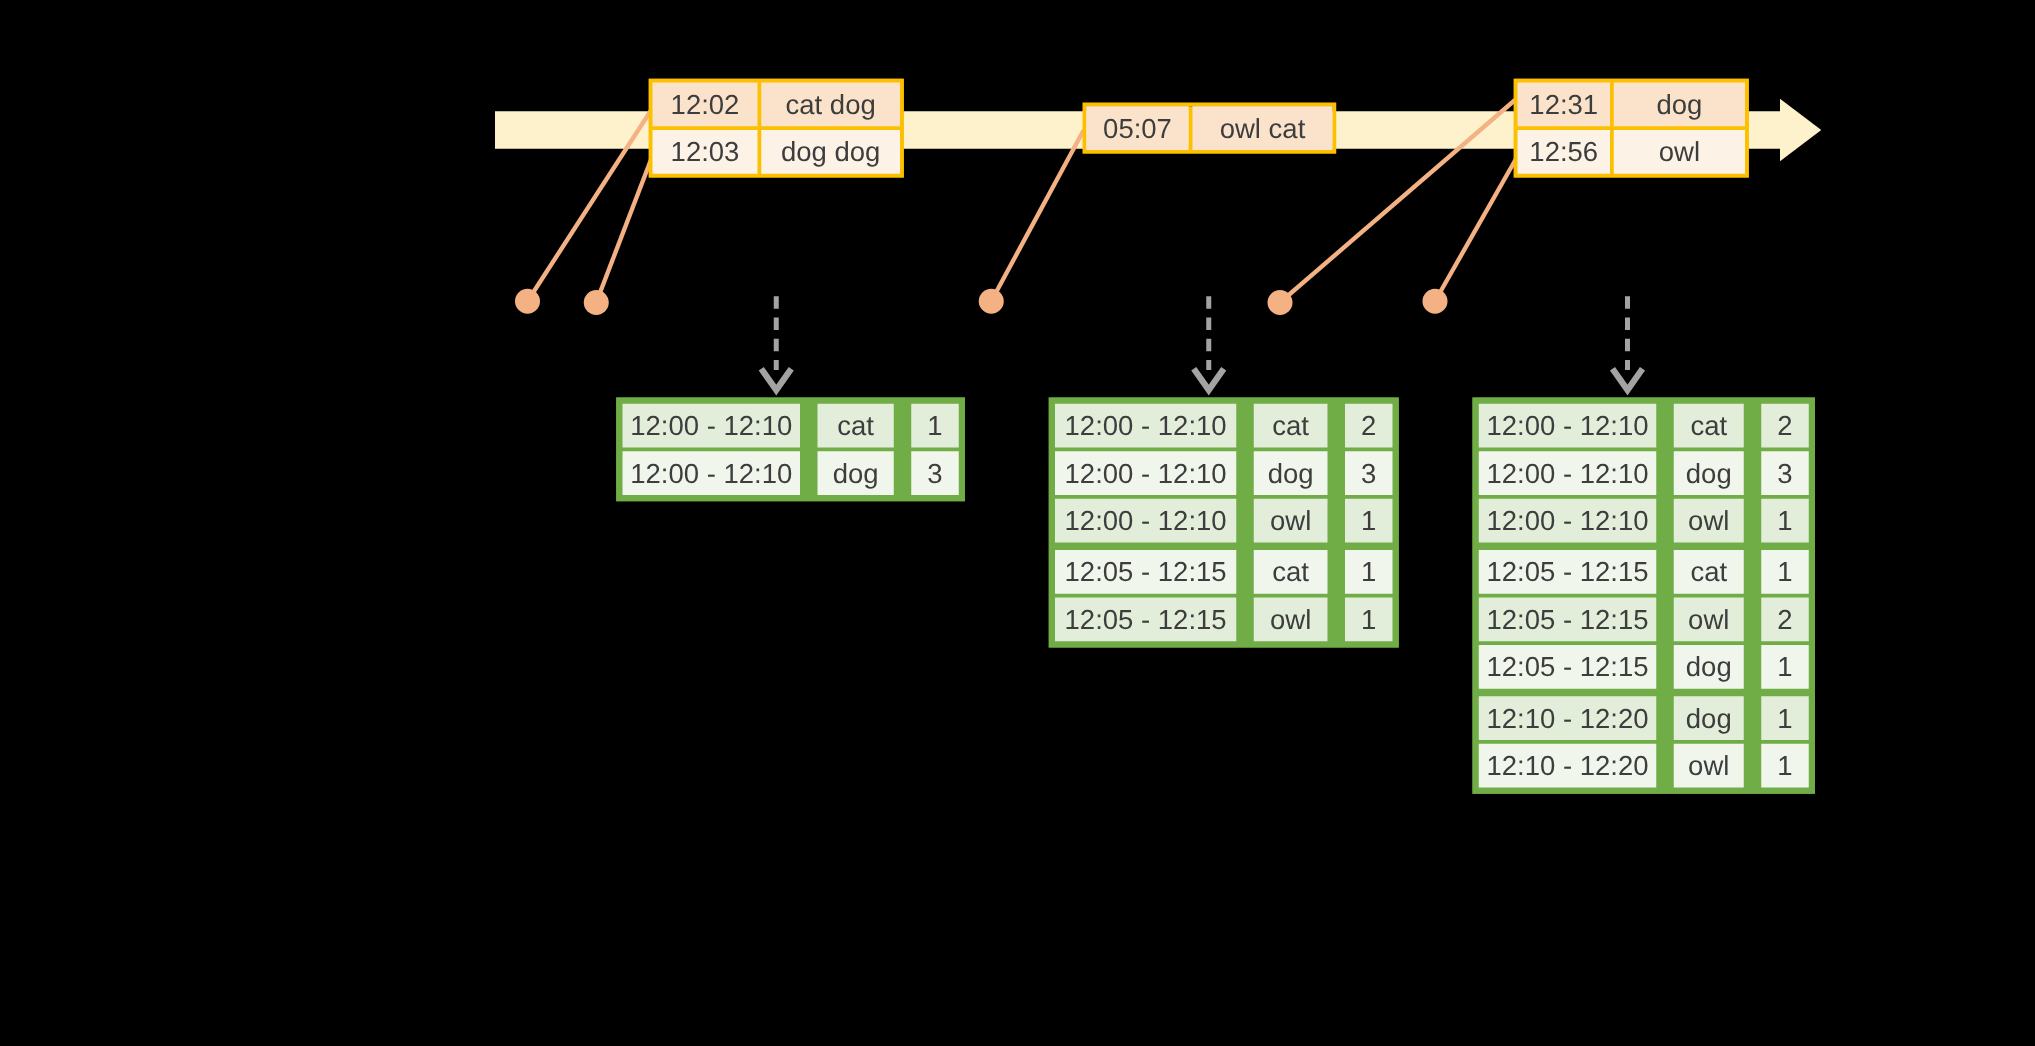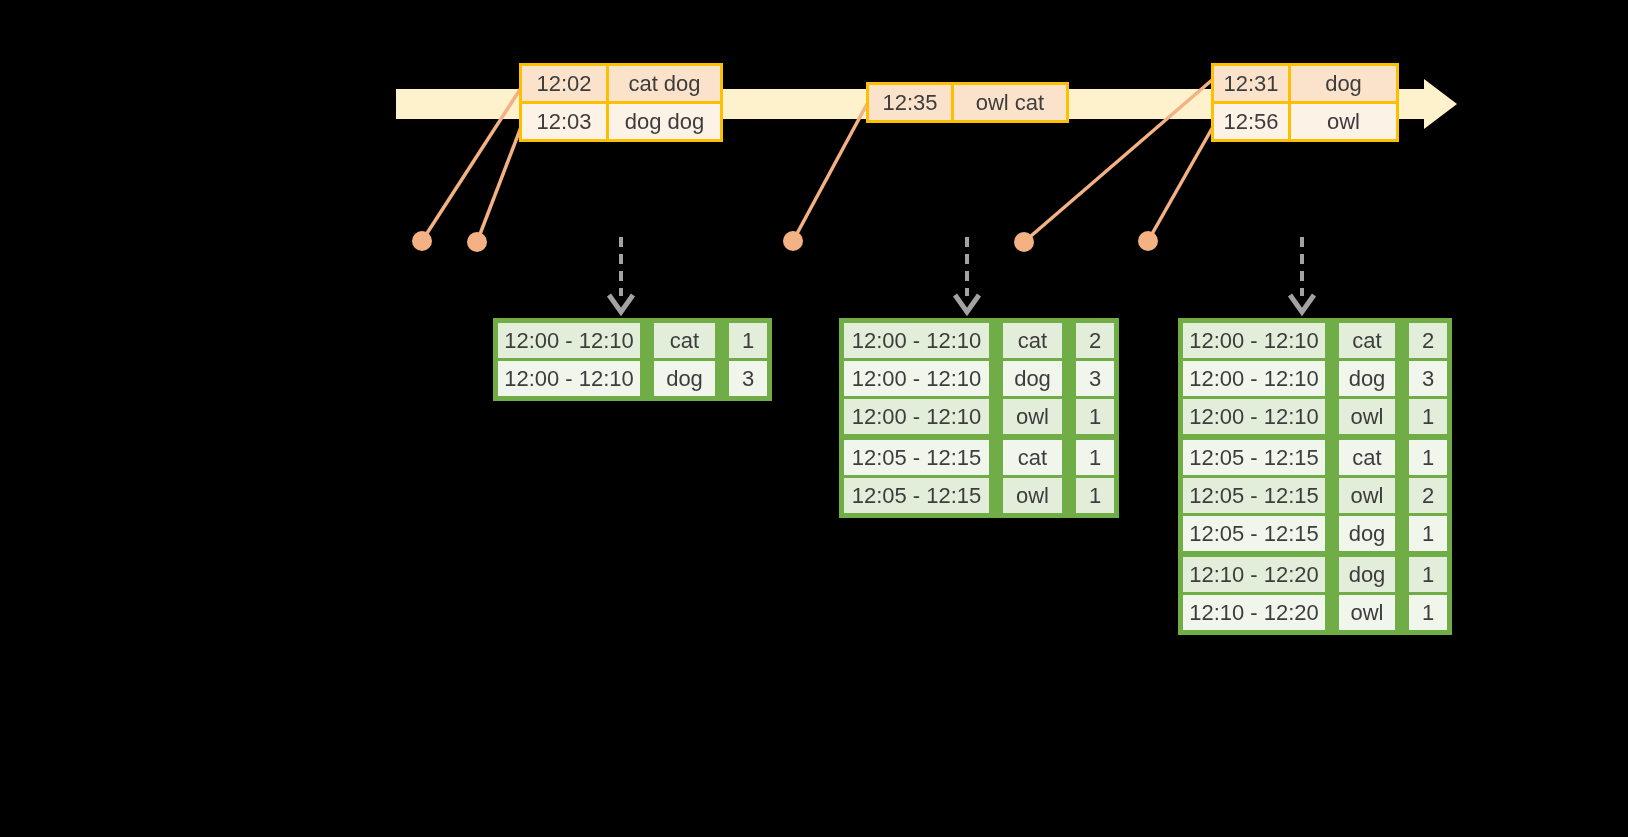--- a/index.html
+++ b/index.html
@@ -90,21 +90,21 @@
         <div class="cell">cat dog</div>
       </div>
       <div class="trow alt">
         <div class="cell">12:03</div>
         <div class="cell">dog dog</div>
       </div>
     </div>
 
   <div class="event-table e2" style="left:866px;top:82px;">
       <div class="trow base">
-        <div class="cell">12:35</div>
+        <div class="cell">05:07</div>
         <div class="cell">owl cat</div>
       </div>
     </div>
 
   <div class="event-table e3" style="left:1211px;top:63px;">
       <div class="trow base">
         <div class="cell">12:31</div>
         <div class="cell">dog</div>
       </div>
       <div class="trow alt">

